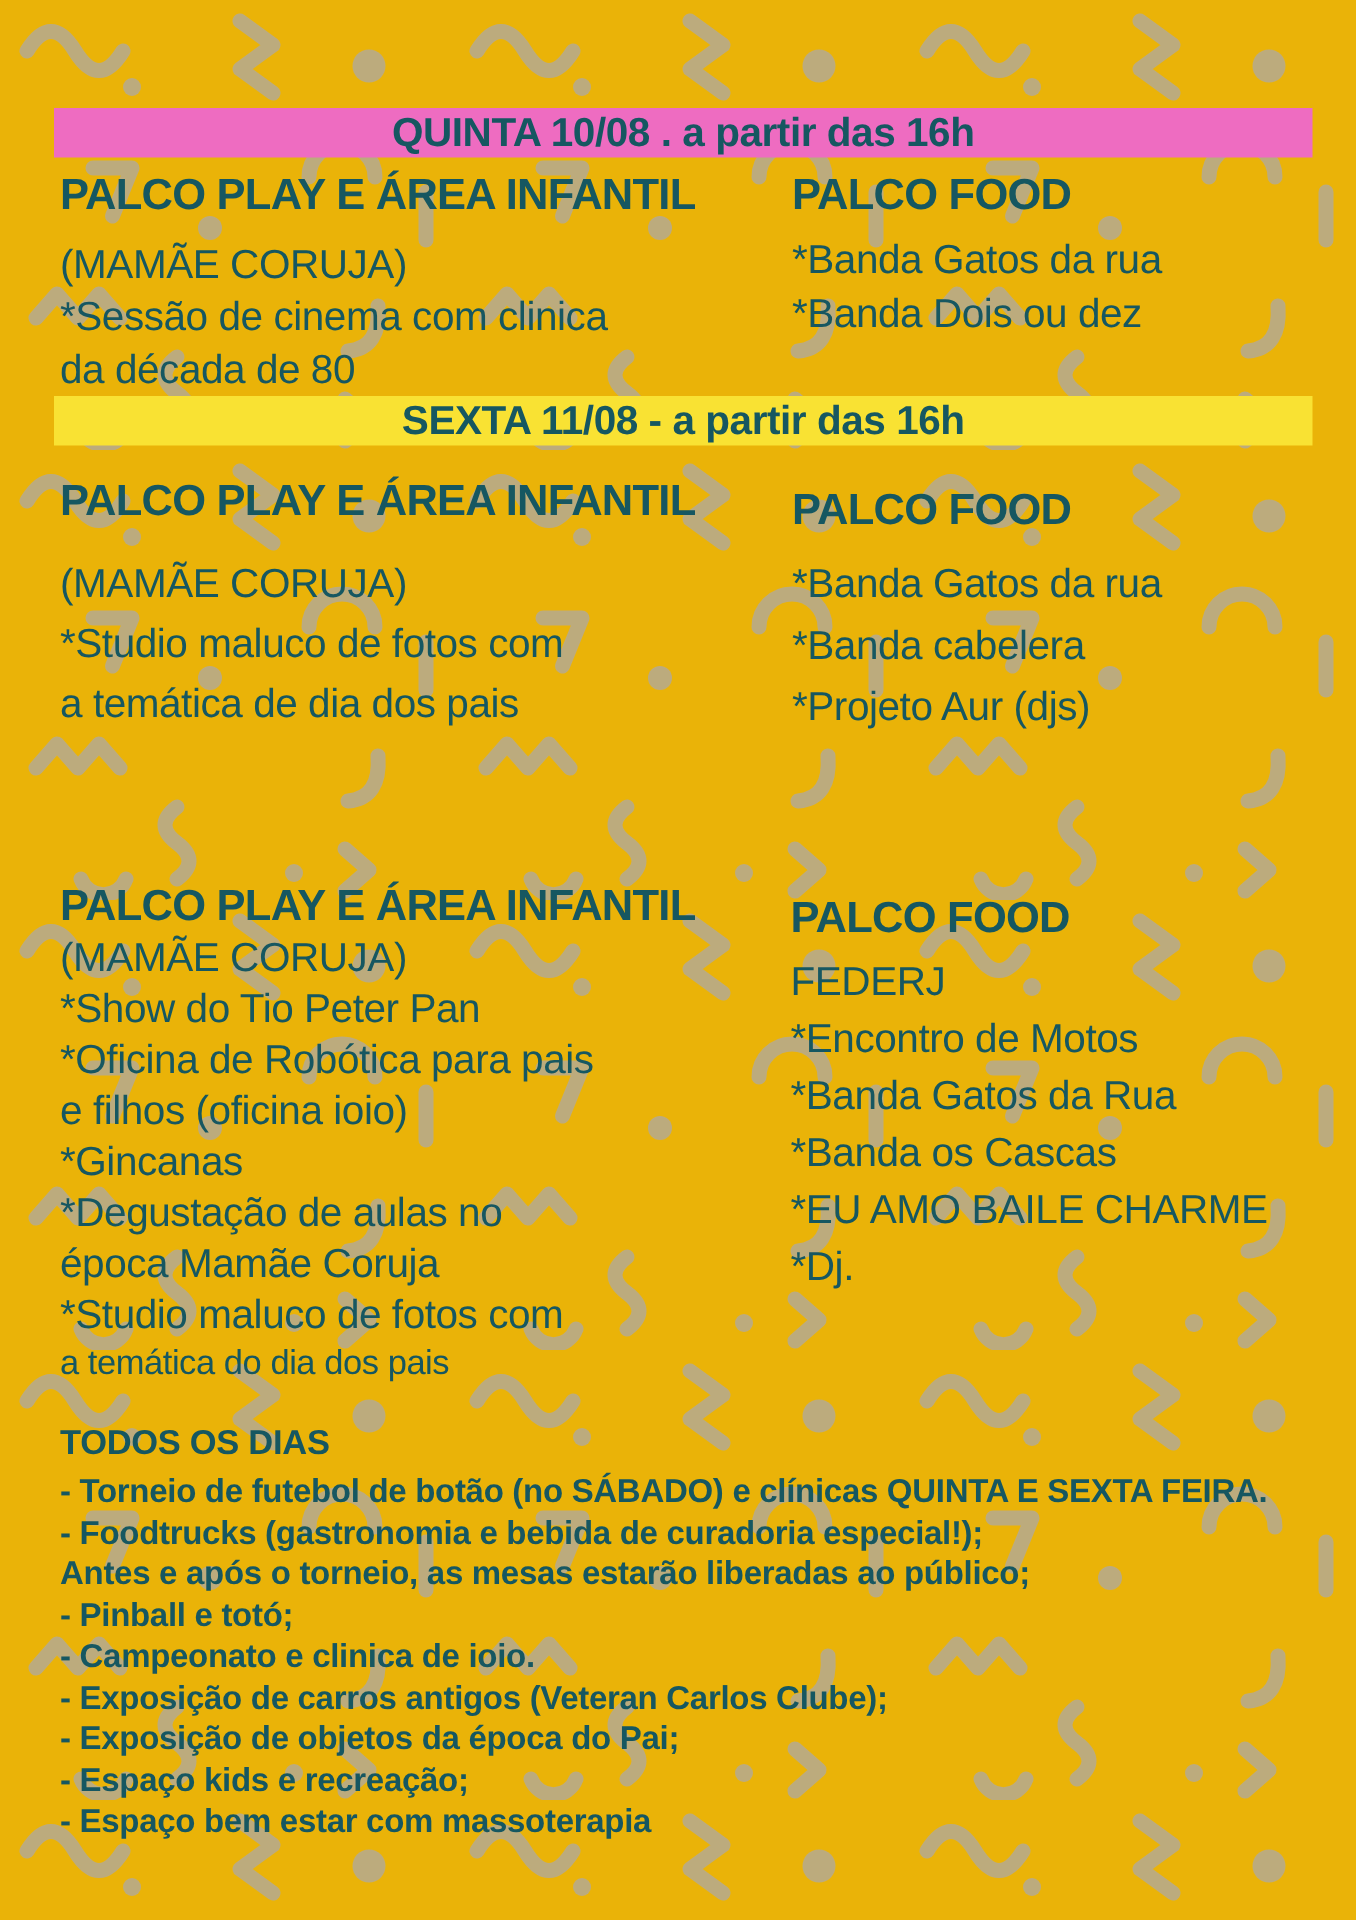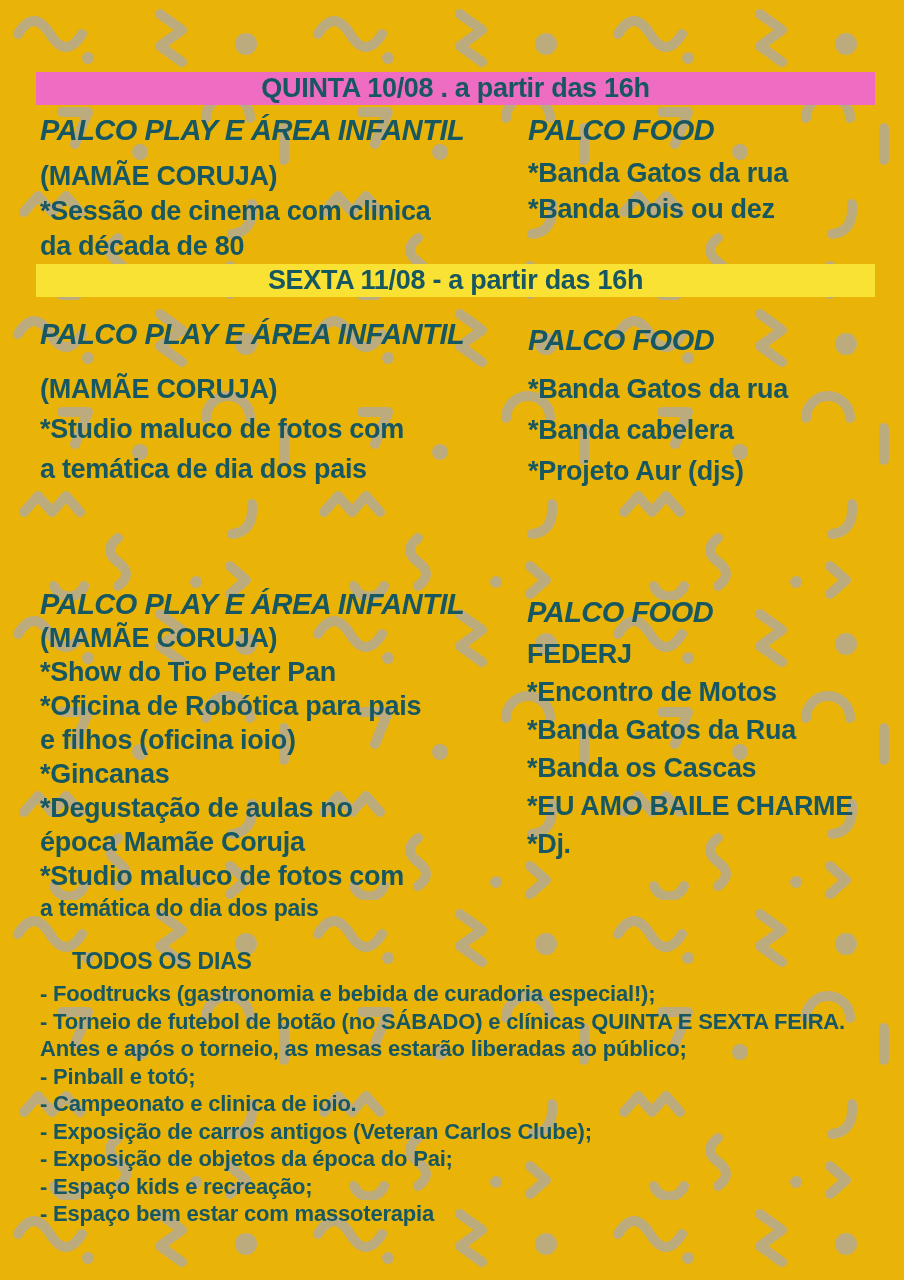--- a/index.html
+++ b/index.html
@@ -17,25 +17,25 @@
     position:absolute; left:36px; width:839px;
     display:flex; align-items:center; justify-content:center;
   }
   #bar-quinta { top:72px;  height:33px; background:#ee6cc1; }
   #bar-sexta  { top:264px; height:33px; background:#f9e233; }
   #bar-sabado { top:519px; height:34px; background:#87e878; }
   .bar-label { font-size:27px; font-weight:700; letter-spacing:-0.3px; white-space:nowrap; }
 
   .col { position:absolute; }
   .heading {
-    font-style:italic; font-weight:700; font-size:29px;
+    font-weight:700; font-size:29px;
     letter-spacing:-0.5px; white-space:nowrap;
   }
   .line {
-    font-weight:700; font-size:27px;
+    font-weight:400; font-size:27px;
     letter-spacing:-0.3px; white-space:nowrap;
   }
   .line.small { font-size:23px; }
 
   #s1-left  { left:40px;  top:114px; }
   #s1-left .heading { margin-bottom:12px; }
   #s1-left .line { line-height:35px; }
   #s1-right { left:528px; top:114px; }
   #s1-right .heading { margin-bottom:8px; }
   #s1-right .line { line-height:36px; }
@@ -49,21 +49,21 @@
 
   #s3-left  { left:40px;  top:588px; }
   #s3-left .heading { margin-bottom:0; }
   #s3-left .line { line-height:34px; }
   #s3-left .line.small { line-height:30px; }
   #s3-right { left:527px; top:596px; }
   #s3-right .heading { margin-bottom:6px; }
   #s3-right .line { line-height:38px; }
 
   #footer { left:40px; top:948px; width:830px; position:absolute; }
-  .footer-title { font-size:23px; font-weight:700; letter-spacing:-0.2px; margin-bottom:5px;margin-left:32px; }
+  .footer-title { font-size:23px; font-weight:700; letter-spacing:-0.2px; margin-bottom:5px; }
   .footer-line  { font-size:22px; font-weight:700; letter-spacing:-0.2px; line-height:27.5px; white-space:nowrap; }
 </style>
 </head>
 <body>
 
 <div class="page">
 
   <svg class="bg" viewBox="0 0 904 1280" preserveAspectRatio="none" aria-hidden="true">
     <defs>
       <pattern id="memphis" width="300" height="300" patternUnits="userSpaceOnUse">
@@ -138,22 +138,22 @@
     <div class="line">FEDERJ</div>
     <div class="line">*Encontro de Motos</div>
     <div class="line">*Banda Gatos da Rua</div>
     <div class="line">*Banda os Cascas</div>
     <div class="line">*EU AMO BAILE CHARME</div>
     <div class="line">*Dj.</div>
   </div>
 
   <div id="footer">
     <div class="footer-title">TODOS OS DIAS</div>
+    <div class="footer-line">- Torneio de futebol de botão (no SÁBADO) e clínicas QUINTA E SEXTA FEIRA.</div>
     <div class="footer-line">- Foodtrucks (gastronomia e bebida de curadoria especial!);</div>
-    <div class="footer-line">- Torneio de futebol de botão (no SÁBADO) e clínicas QUINTA E SEXTA FEIRA.</div>
     <div class="footer-line">Antes e após o torneio, as mesas estarão liberadas ao público;</div>
     <div class="footer-line">- Pinball e totó;</div>
     <div class="footer-line">- Campeonato e clinica de ioio.</div>
     <div class="footer-line">- Exposição de carros antigos (Veteran Carlos Clube);</div>
     <div class="footer-line">- Exposição de objetos da época do Pai;</div>
     <div class="footer-line">- Espaço kids e recreação;</div>
     <div class="footer-line">- Espaço bem estar com massoterapia</div>
   </div>
 
 </div>

